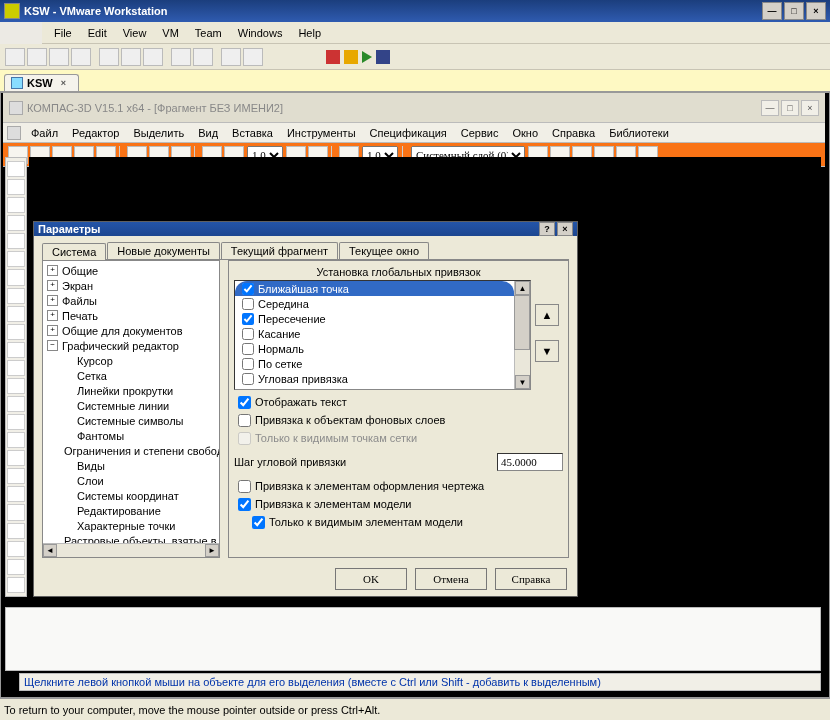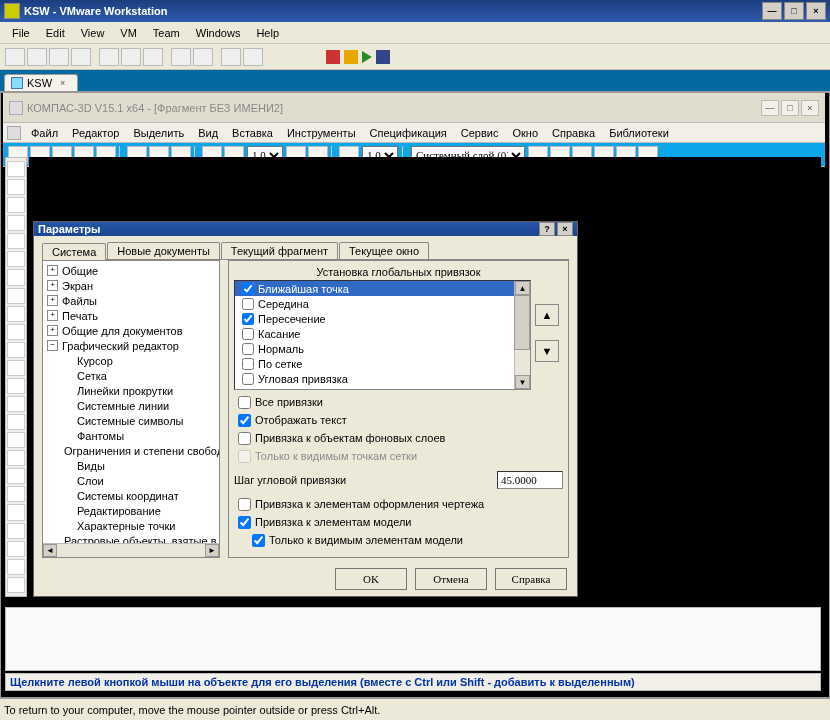--- a/index.html
+++ b/index.html
@@ -22,40 +22,40 @@
   .win-btns { display:flex; }
   .win-btns div {
     width:20px;height:18px;background:#d4d0c8;
     border:1px solid #888; margin-left:2px;
     display:flex;align-items:center;justify-content:center;
     font-size:9px; color:#000; cursor:pointer;
   }
 
   .vm-menu {
     height:22px; display:flex; align-items:center;
-    background:#ece9d8; padding:0 4px; border-bottom:1px solid #c8c4b4;
+    background:#ece9d8; padding:0 4px; border-bottom:1px solid #c8c4b4;margin-left:42px;
   }
   .vm-menu span { padding:2px 8px; cursor:pointer; }
 
   .vm-tool {
     height:26px; background:#ece9d8;
     border-bottom:1px solid #c8c4b4; display:flex; align-items:center;
     padding:0 4px;
   }
   .vm-tool .tb { width:20px;height:18px; border:1px solid #bbb; margin:0 1px; background:#efefef;}
   .vm-tool .sep { width:6px; }
   .vm-tool .runctl { width:14px;height:14px; margin:0 2px; }
   .stop { background:#c33; }
   .pause { background:#e8a800; }
   .play { width:0!important;height:0!important; border-left:10px solid #2a8a2a;border-top:6px solid transparent;border-bottom:6px solid transparent; }
   .step { background:#348; }
 
   .vm-tabrow {
-    height:22px; background:#0369a1; border-bottom:1px solid #999;
-    display:flex;align-items:flex-end; padding-left:4px;
+    height:22px; background:#fef9c3; border-bottom:1px solid #999;
+    display:flex;align-items:flex-end; padding-left:4px;font-weight:bold;
   }
   .vm-tabrow .tab {
     padding:2px 12px 2px 6px; background:#f5f3ec;
     border:1px solid #999; border-bottom:none;
     border-radius:3px 3px 0 0; display:flex;align-items:center;
   }
   .vm-tabrow .tab .ic { width:12px;height:12px;background:#8df; border:1px solid #47a; margin-right:4px; }
   .vm-tabrow .tab .x { margin-left:8px; font-size:9px; color:#555; cursor:pointer;}
 
   
@@ -80,21 +80,21 @@
   .kompas-title .wbm div { width:18px;height:16px;border:1px solid #bbb;margin-left:2px;background:#f1efe7; color:#555;display:flex;align-items:center;justify-content:center;font-size:9px; cursor:pointer;}
 
   .kompas-menu {
     height:20px; background:#f1efe7; display:flex;align-items:center;
     padding:0 4px; border-bottom:1px solid #bbb;
   }
   .kompas-menu span { padding:2px 7px; cursor:pointer;}
   .kompas-menu .ic { width:14px;height:14px;border:1px solid #aaa;background:#ddd;margin-right:3px;}
 
   .kompas-tool {
-    height:24px; background:#0ea5e9; display:flex;align-items:center;
+    height:24px; background:#f97316; display:flex;align-items:center;
     padding:0 4px; border-bottom:1px solid #bbb;
   }
   .kompas-tool .tb { width:20px;height:18px;border:1px solid #bbb;background:#f7f5ef;margin:0 1px;}
   .kompas-tool select {
     height:18px; font:11px Tahoma; margin:0 2px;
   }
   .kompas-tool .sep { width:5px; border-left:1px solid #ccc; height:18px; margin:0 2px; }
 
   
   .vbar {
@@ -111,23 +111,23 @@
     position:absolute; left:26px; top:64px; right:4px; bottom:100px;
     background:#000;
   }
 
   
   .bot-panels {
     position:absolute; left:2px; right:4px; bottom:26px; height:64px;
     background:#f9f9f7; border:1px solid #bbb;
   }
   .guest-status {
-    position:absolute; left:2px; right:4px; bottom:6px; height:18px;
+    position:absolute; left:16px; right:4px; bottom:6px; height:18px;
     background:#f1efe7; border:1px solid #bbb;
-    display:flex;align-items:center; padding:0 4px; color:#0033aa;font-weight:bold;
+    display:flex;align-items:center; padding:0 4px; color:#0033aa;
   }
 
   
   .dlg {
     position:absolute; left:30px; top:128px; width:545px; height:376px;
     background:#ece9d8; border:1px solid #606060;
     box-shadow:2px 2px 6px rgba(0,0,0,0.4);
     display:flex; flex-direction:column;
   }
   .dlg-title {
@@ -186,21 +186,21 @@
     flex:1; border:1px solid #888; background:#ece9d8;
     padding:3px 5px; position:relative;
   }
   .right-title {
     text-align:center; padding:2px; margin-bottom:0;
   }
   .chklist {
     height:110px; border:1px inset #888; background:#fff;
     overflow:hidden; position:relative; margin-bottom:3px;
   }
-  .chklist .items { overflow:auto; height:100%; width:calc(100% - 16px); }
+  .chklist .items { overflow:auto; height:100%; width:calc(100% - 16px);border-radius:12px; }
   .chklist .row { height:15px; display:flex;align-items:center; padding-left:3px;}
   .chklist .row.sel { background:#316ac5; color:#fff; }
   .chklist input[type=checkbox] { margin-right:4px; width:12px;height:12px;}
   .chklist-sb {
     position:absolute; right:0; top:0; bottom:0; width:16px;
     background:#eae7da; border-left:1px solid #bbb;
     display:flex;flex-direction:column;justify-content:space-between;
   }
   .chklist-sb div {
     height:14px;background:#d4d0c8;border:1px solid #999;
@@ -536,24 +536,20 @@
                   <div>▼</div>
                 </div>
               </div>
               <div style="width:32px;display:flex;flex-direction:column;align-items:center;justify-content:flex-start;padding-top:24px">
                 <div class="sb" style="width:24px;height:22px;border:1px solid #888;background:#ece9d8;display:flex;align-items:center;justify-content:center;margin-bottom:14px">▲</div>
                 <div class="sb" style="width:24px;height:22px;border:1px solid #888;background:#ece9d8;display:flex;align-items:center;justify-content:center">▼</div>
               </div>
             </div>
 
             <div class="optrow">
-                <input type="checkbox" style="">
-                <span>Все привязки</span>
-              </div>
-            <div class="optrow">
                 <input type="checkbox" checked="" style="">
                 <span>Отображать текст</span>
               </div>
             <div class="optrow">
                 <input type="checkbox" style="">
                 <span>Привязка к объектам фоновых слоев</span>
               </div>
             <div class="optrow disabled">
                 <input type="checkbox" disabled="" style="">
                 <span>Только к видимым точкам сетки</span>

